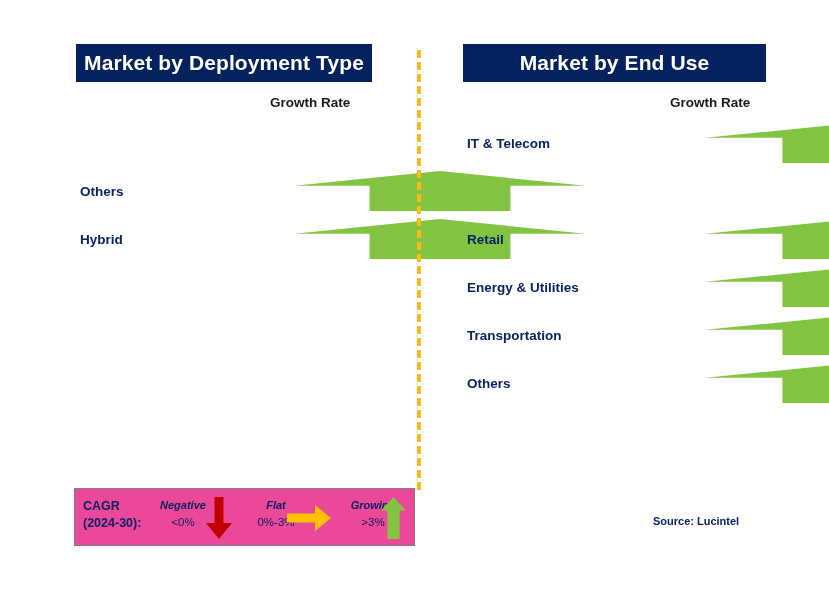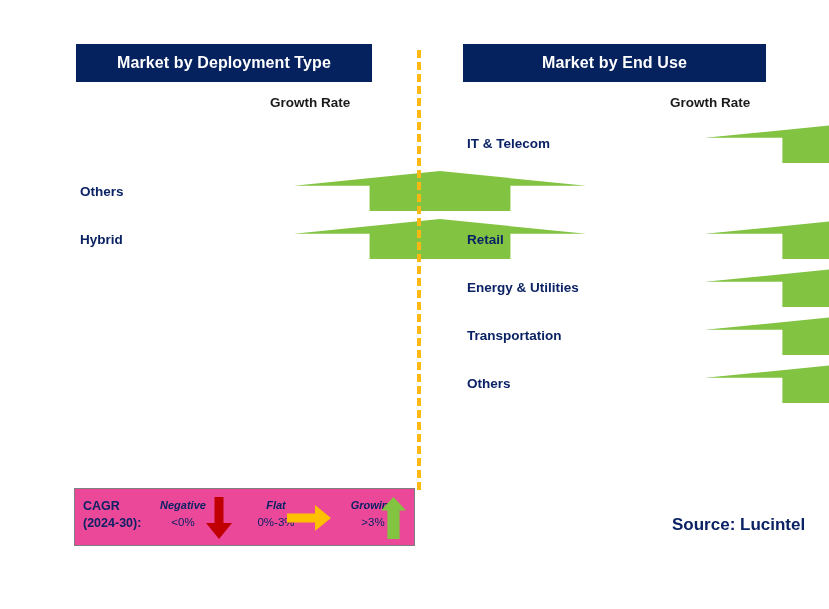--- a/index.html
+++ b/index.html
@@ -17,21 +17,21 @@
     background: #ffffff;
     overflow: hidden;
   }
 
   
   .section-header {
     position: absolute;
     background: #05225f;
     color: #ffffff;
     font-weight: bold;
-    font-size: 16px;
+    font-size: 21px;
     letter-spacing: 0.1px;
     display: flex;
     align-items: center;
     justify-content: center;
     text-align: center;
   }
   #header-left  { left: 76px;  top: 44px; width: 296px; height: 38px; }
   #header-right { left: 463px; top: 44px; width: 303px; height: 38px; }
 
   
@@ -147,23 +147,23 @@
   .legend-arrow {
     position: absolute;
   }
   #legend-arrow-down  { left: 131px; top: 8px;  width: 26px; height: 42px; }
   #legend-arrow-right { left: 212px; top: 16px; width: 44px; height: 26px; }
   #legend-arrow-up    { left: 306px; top: 8px;  width: 25px; height: 42px; }
 
   
   #source-note {
     position: absolute;
-    left: 672px;
+    left: 653px;
     top: 515px;
-    font-size: 17px;
+    font-size: 11px;
     font-weight: bold;
     color: #0b2265;
     white-space: nowrap;
   }
 </style>
 </head>
 <body>
 
 <div id="canvas">
 

